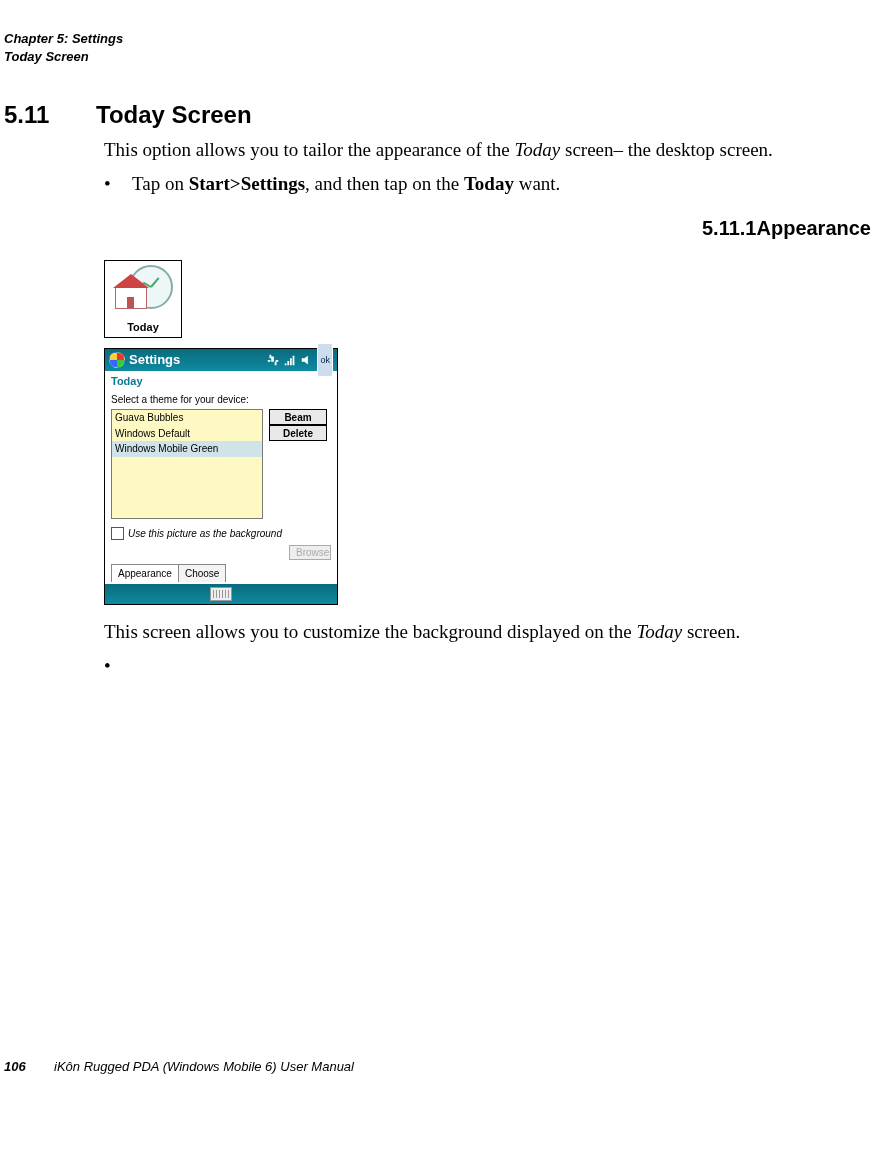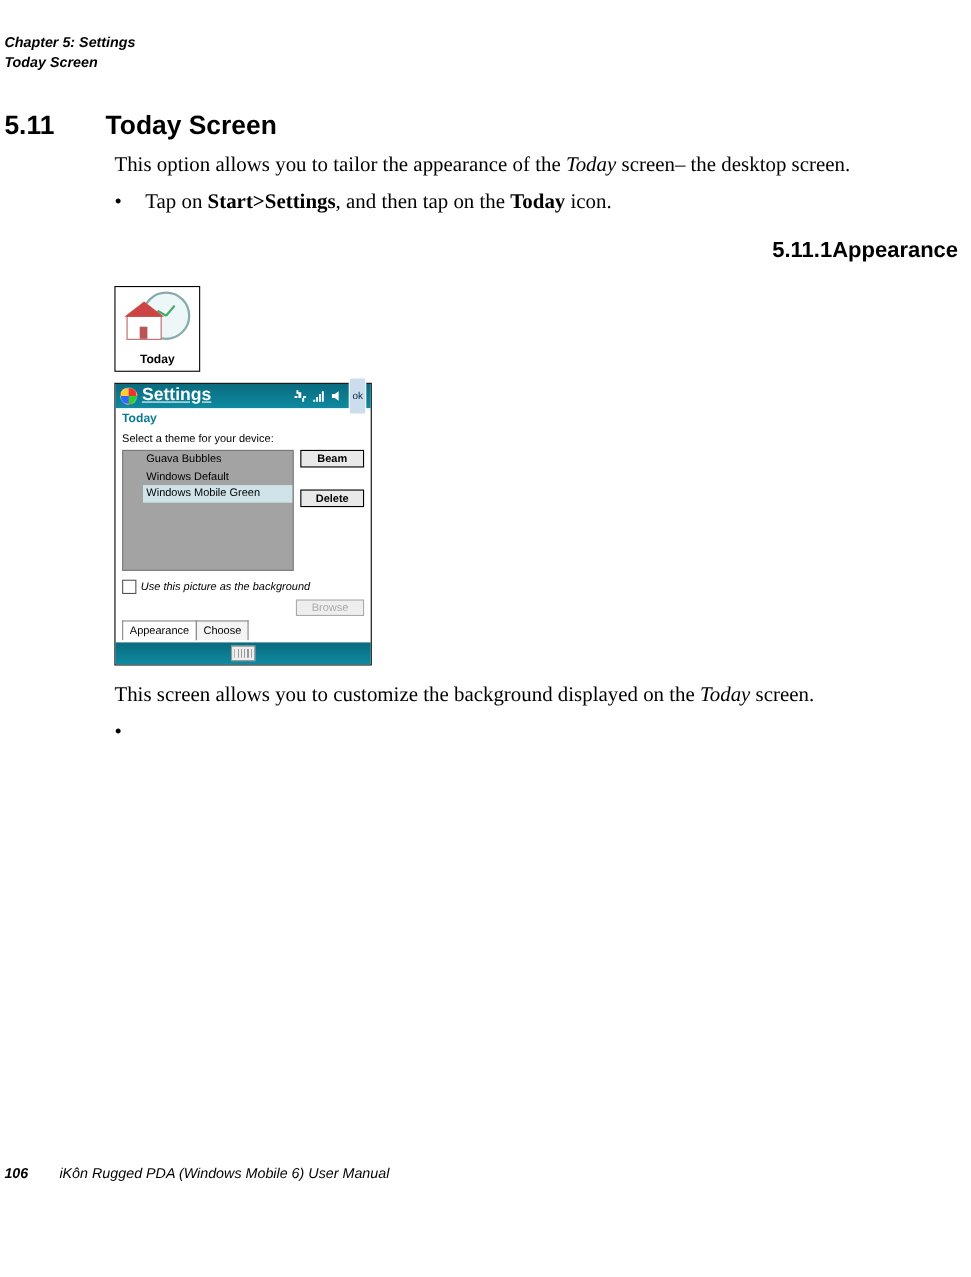--- a/index.html
+++ b/index.html
@@ -140,21 +140,21 @@
     display: flex; align-items: center;
     padding: 0 4px;
     justify-content: space-between;
   }
   .device .titlebar .left { display:flex; align-items:center; gap:4px; }
   .start-flag {
     width:14px;height:14px;border-radius:50%;
     background: conic-gradient(#e33 0 25%, #3c3 0 50%, #36f 0 75%, #fc3 0 100%);
     border:1px solid #fff3;
   }
-  .tb-title { font-weight:bold; font-size:16px;text-decoration:underline; }
+  .tb-title { font-weight:bold; font-size:13px; }
   .tb-icons { display:flex; gap:3px; align-items:center; }
   .tb-ico {
     width:14px;height:14px; fill:#fff; color:#fff;
   }
   .ok-btn {
     font-size:9px; font-weight:normal;
     background:#cde; color:#024;
     border:1px solid #fff;
     border-radius:2px; padding:10px 2px;
     line-height:12px;
@@ -166,43 +166,42 @@
     font-size:11px;
   }
   .device .content {
     padding: 0 6px 2px 6px;
   }
   .device .instr { font-size:10px; color:#000; margin:2px 0 3px 0;}
   .row-main { display:flex; gap:6px;}
   .theme-list {
     width: 150px; height: 108px;
     border:1px solid #7a7a7a;
-    background:#a3a3a3;
+    background:#fef9c3;
     overflow:hidden;
-    padding-left:18px;
   }
   .theme-list .opt { padding:1px 3px; font-size:10px; }
   .theme-list .opt.selected { background:#cfe3e8; }
-  .side-btns { display:flex; flex-direction:column; gap:20px; }
+  .side-btns { display:flex; flex-direction:column; gap:0; }
   .side-btns button {
     font-size:10px; padding:0 0;
     width:58px; height:16px;
     border:1px solid #000;
     background:#e9e9e9;
     font-family: Tahoma, Verdana, sans-serif;
     font-weight:bold;
     color:#000;
   }
   .chk-row { margin-top:8px; display:flex; align-items:center; gap:4px;font-style:italic;}
   .chk {
     width:11px;height:11px;border:1px solid #555;background:#fff;flex:0 0 11px;
   }
   .browse-row { text-align:right; margin-top:4px; }
   .browse-btn {
-    font-size:10px; width:62px; height:15px;
+    font-size:10px; width:42px; height:15px;
     border:1px solid #aaa; background:#eee; color:#aaa;
     font-family: Tahoma, Verdana, sans-serif;
   }
   .tabs-row { display:flex; margin-top:4px; }
   .tab {
     font-size:10px; padding:2px 6px;
     border:1px solid #888; border-bottom:none;
     background:#f4f4f4;
     margin-right:-1px;
   }
@@ -243,21 +242,21 @@
   <span class="h-num">5.11</span><span class="h-title">Today Screen</span>
 </div>
 
 <div class="body-indent">
   <span>This option allows you to tailor the appearance of the </span><span class="italic">Today</span><span> screen– the desktop screen.</span>
 </div>
 
 <div class="body-indent bullet-row">
   <div class="bullet-dot">•</div>
   <div>
-    <span>Tap on </span><span class="bold">Start&gt;Settings</span><span>, and then tap on the </span><span class="bold">Today</span><span> icon.</span>
+    <span>Tap on </span><span class="bold">Start&gt;Settings</span><span>, and then tap on the </span><span class="bold">Today</span><span> want.</span>
   </div>
 </div>
 
 <div class="h-section h-sub">
   <span class="h-num">5.11.1</span><span class="h-title">Appearance</span>
 </div>
 
 <div class="icon-card">
   <div class="clock"></div>
   <div class="house"></div>

